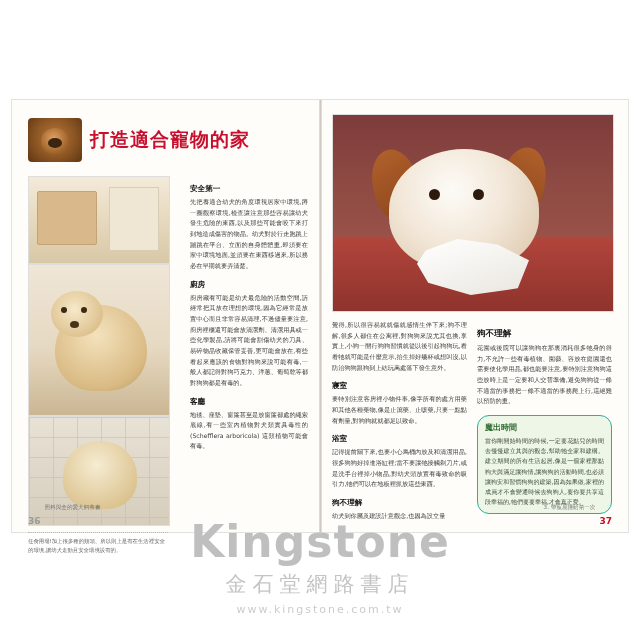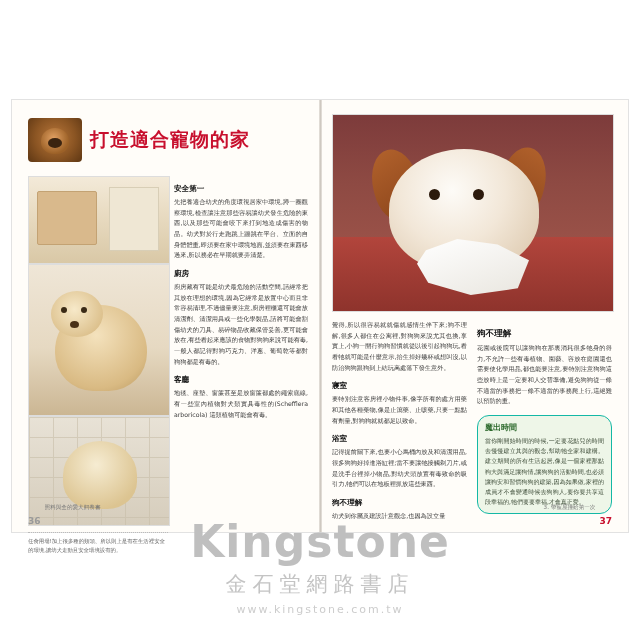--- a/index.html
+++ b/index.html
@@ -57,21 +57,21 @@
   .title{
     color:#c8102e;font-size:19px;font-weight:bold;letter-spacing:1px;
     white-space:nowrap;
   }
   .lead{
     margin-top:8px;font-size:6.4px;line-height:1.75;color:#333;
     text-align:justify;
   }
 
   .two-col{
-    margin-top:10px;display:flex;gap:6px;
+    margin-top:10px;display:flex;gap:22px;
   }
   .col{width:140px;}
   .col.narrow{width:138px;}
 
   .photo{
     border:1px solid #ddd;position:relative;overflow:hidden;background:#ccc;
   }
   .photo-kitchen{
     width:140px;height:86px;
     background:

